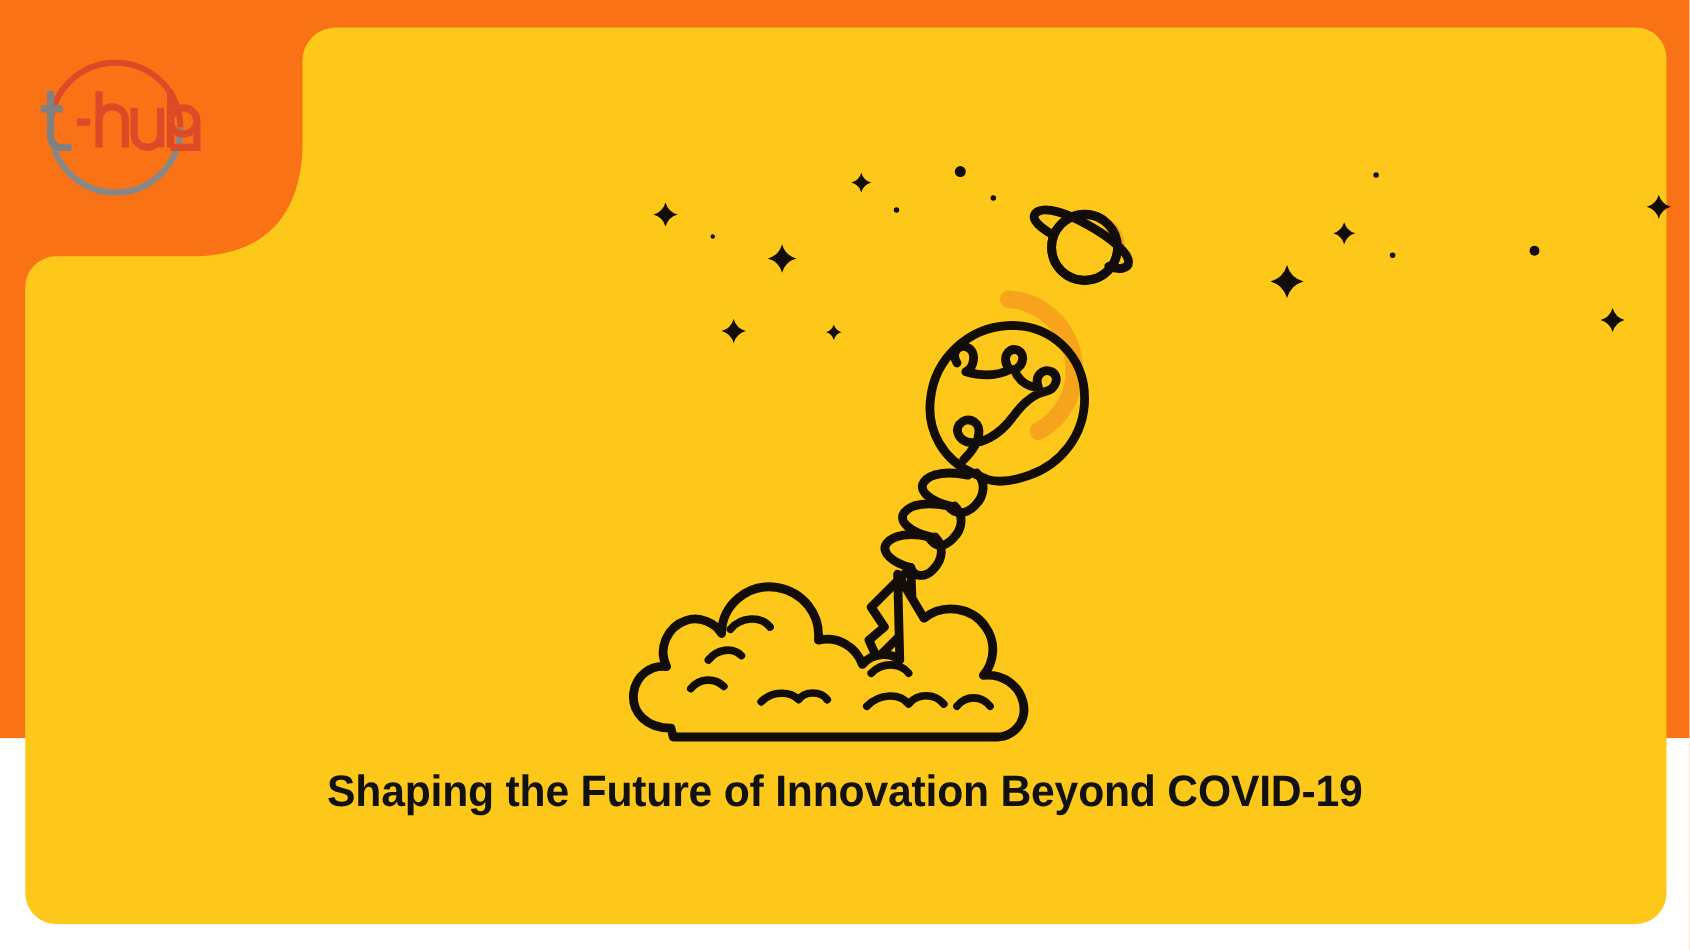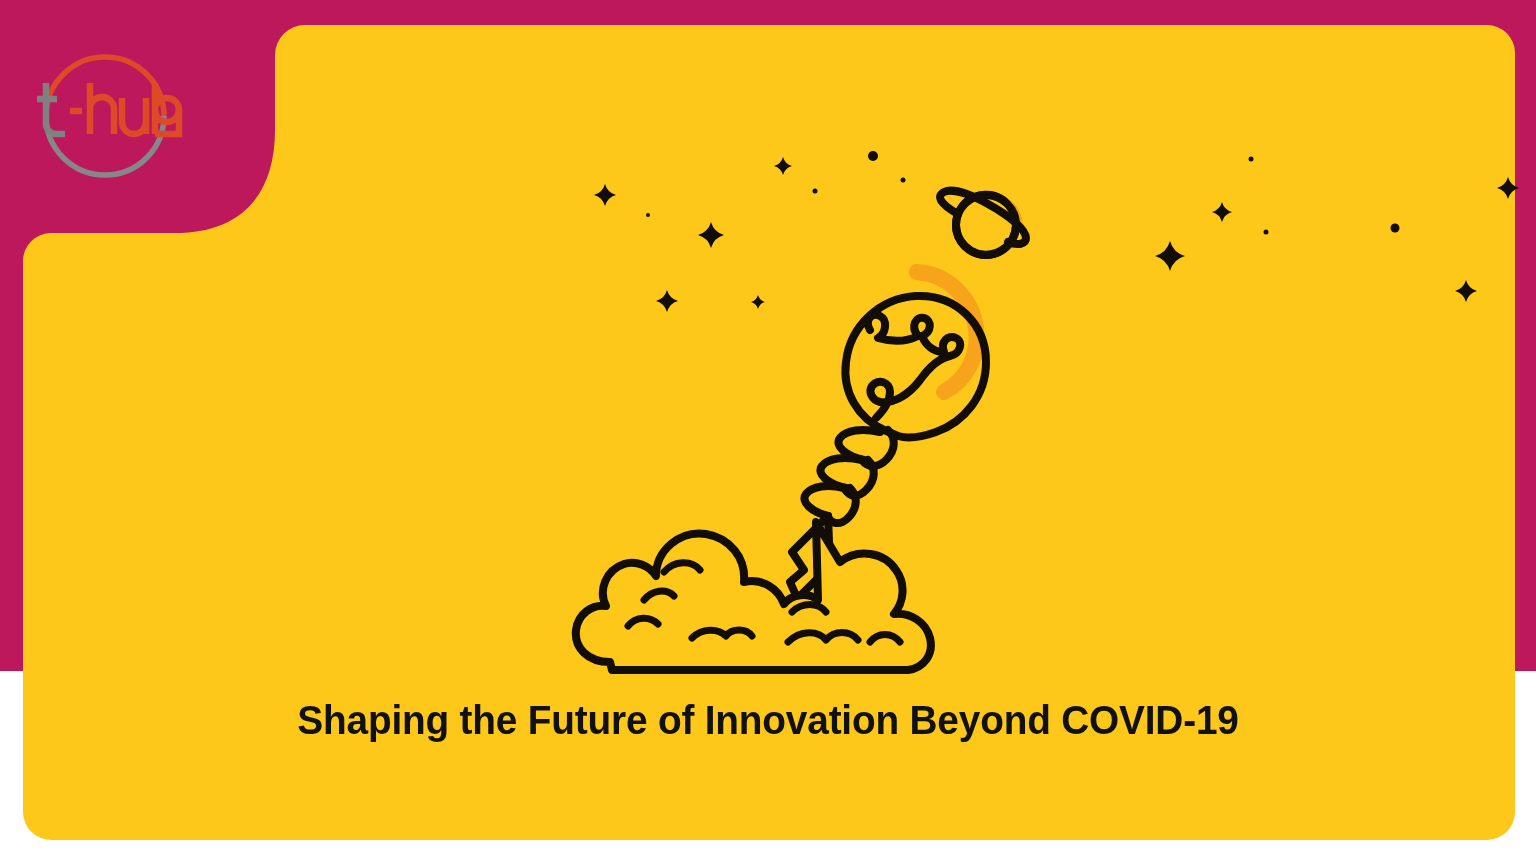--- a/index.html
+++ b/index.html
@@ -6,21 +6,21 @@
   * { margin:0; padding:0; box-sizing:border-box; }
   html,body{
     width:1536px; height:864px;
     background:#ffffff;
     font-family:"Liberation Sans", sans-serif;
     overflow:hidden;
   }
   #stage{
     position:relative;
     width:1536px; height:671px;
-    background:#be185d;
+    background:#f97316;
   }
   
   #card-svg{
     position:absolute; left:0; top:0;
     width:1536px; height:864px;
     display:block;
   }
   
   #logo{
     position:absolute;

